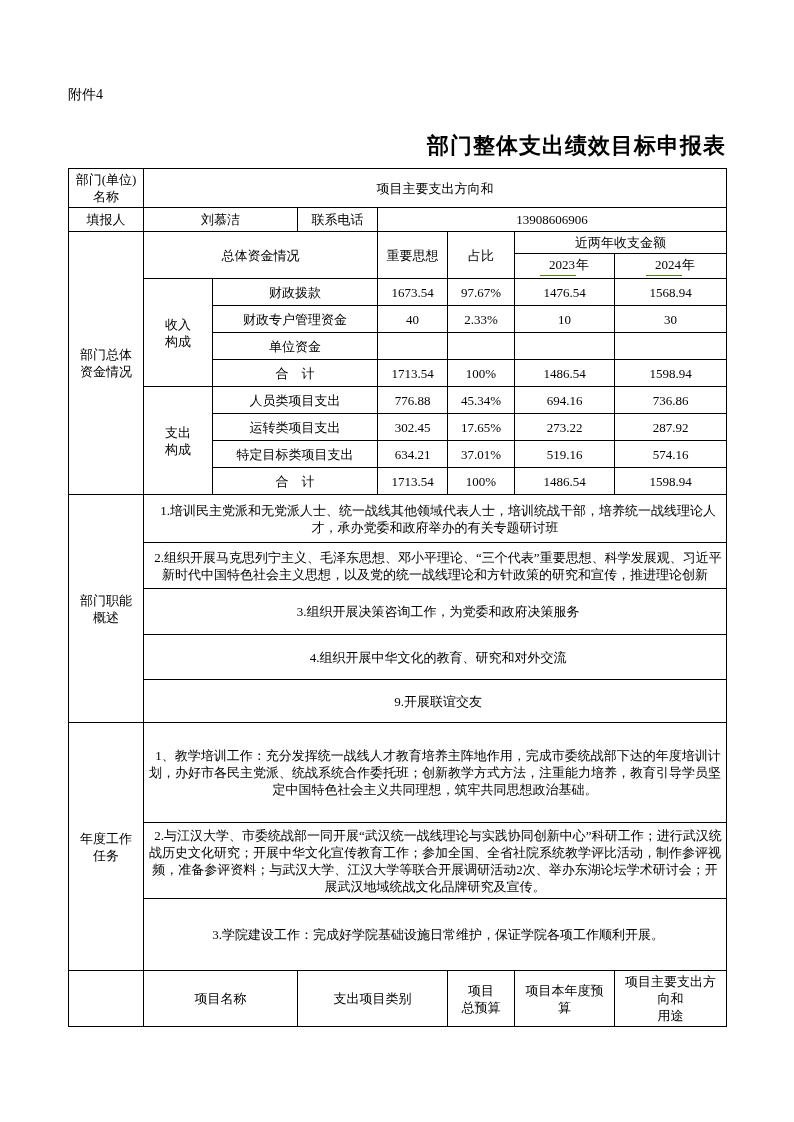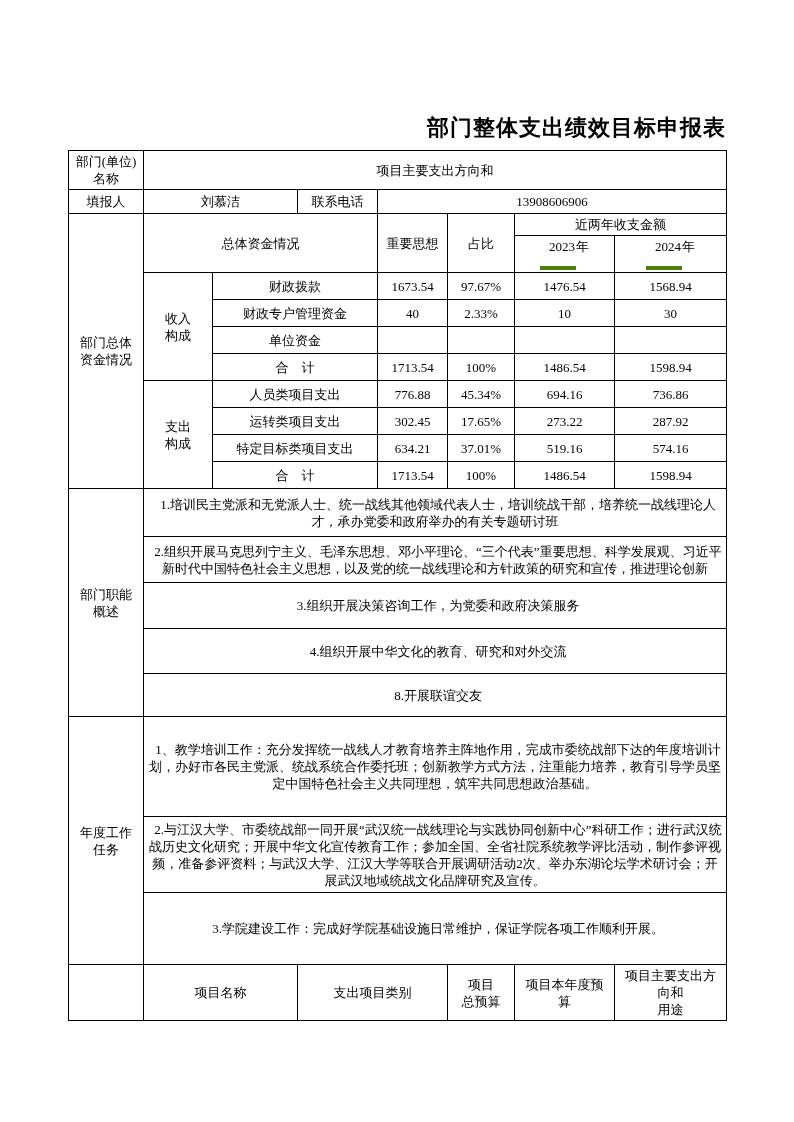--- a/index.html
+++ b/index.html
@@ -46,22 +46,22 @@
     overflow:hidden;
     word-break:break-all;
   }
   td.pre{white-space:pre-line;}
   td.txt{
     text-align:left;
     padding:4px 9px;
     text-indent:6px;
   }
   .blank{
-    border-bottom:4px solid #4d7c0f;
-    padding:0 1px 12px 9px;
+    border-bottom:1px solid #4d7c0f;
+    padding:0 1px 3px 9px;
     display:inline-block;
     line-height:15px;
   }
   
   tr.h-dept{height:37px;}
   tr.h-filler{height:24px;}
   tr.h-head1{height:22px;}
   tr.h-head2{height:18px;}
   tr.h-money{height:27px;}
   tr.h-fn1{height:48px;}
@@ -72,20 +72,21 @@
   tr.h-t1{height:100px;}
   tr.h-t2{height:76px;}
   tr.h-t3{height:72px;}
   tr.h-ph{height:56px;}
 </style>
 </head>
 <body>
 
 <div class="page">
 
+  <div class="attachment">附件4</div>
 
   <div class="doc-title">部门整体支出绩效目标申报表</div>
 
 
   <table class="form">
     <colgroup>
       <col style="width:75px">
         <col style="width:69px">
         <col style="width:85px">
         <col style="width:80px">
@@ -192,21 +193,21 @@
     <tr class="h-fn2">
       <td class="txt" colspan="7">2.组织开展马克思列宁主义、毛泽东思想、邓小平理论、“三个代表”重要思想、科学发展观、习近平新时代中国特色社会主义思想，以及党的统一战线理论和方针政策的研究和宣传，推进理论创新</td>
     </tr>
     <tr class="h-fn3">
       <td class="txt" colspan="7">3.组织开展决策咨询工作，为党委和政府决策服务</td>
     </tr>
     <tr class="h-fn4">
       <td class="txt" colspan="7">4.组织开展中华文化的教育、研究和对外交流</td>
     </tr>
     <tr class="h-fn5">
-      <td class="txt" colspan="7">8.开展联谊交友</td>
+      <td class="txt" colspan="7">9.开展联谊交友</td>
     </tr>
 
     <tr class="h-t1">
       <td class="pre" rowspan="3">年度工作
 任务</td>
       <td class="txt" colspan="7">1、教学培训工作：充分发挥统一战线人才教育培养主阵地作用，完成市委统战部下达的年度培训计划，办好市各民主党派、统战系统合作委托班；创新教学方式方法，注重能力培养，教育引导学员坚定中国特色社会主义共同理想，筑牢共同思想政治基础。</td>
     </tr>
     <tr class="h-t2">
       <td class="txt" colspan="7">2.与江汉大学、市委统战部一同开展“武汉统一战线理论与实践协同创新中心”科研工作；进行武汉统战历史文化研究；开展中华文化宣传教育工作；参加全国、全省社院系统教学评比活动，制作参评视频，准备参评资料；与武汉大学、江汉大学等联合开展调研活动2次、举办东湖论坛学术研讨会；开展武汉地域统战文化品牌研究及宣传。</td>
     </tr>

